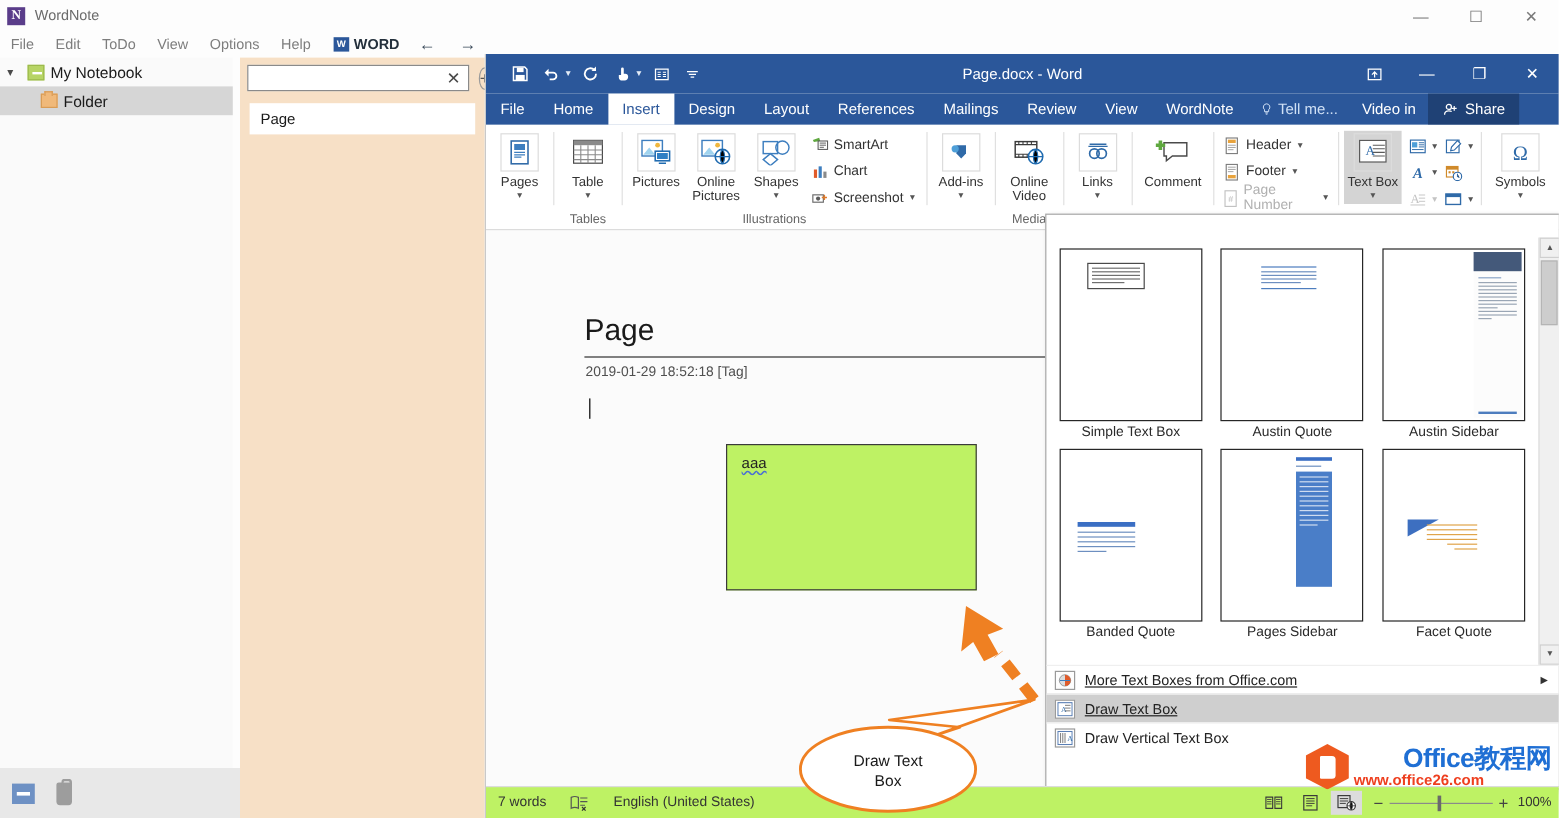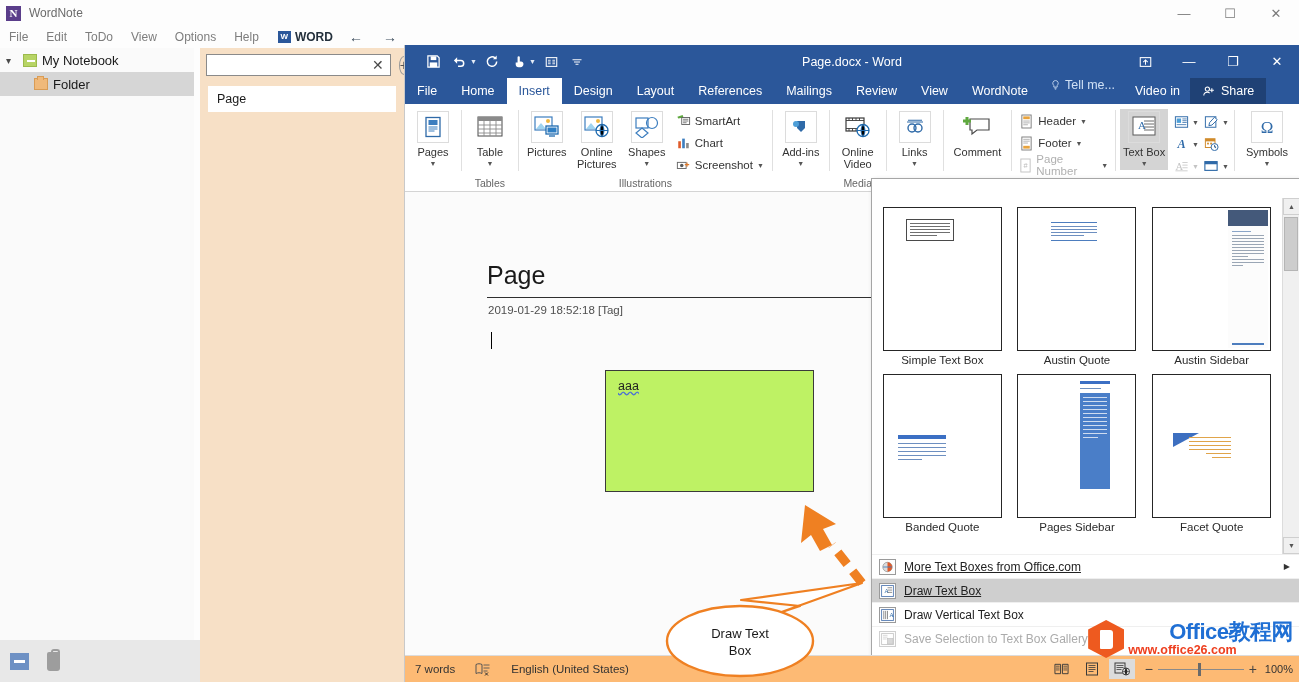--- a/index.html
+++ b/index.html
@@ -123,21 +123,21 @@
   #word-wctl{ position:absolute; right:0; top:0; display:flex; align-items:center; height:33px;}
   .word-wbtn{ width:44px;height:33px;display:flex;align-items:center;justify-content:center;color:#fff;font-size:13px;}
 
   #word-tabs{
     height:26px; background:#2b579a; display:flex; align-items:stretch; position:relative;
   }
   .wtab{
     padding:0 12px; display:flex; align-items:center; color:#ffffff; font-size:12.5px;
   }
   .wtab.active{ background:#ffffff; color:#2b579a; }
-  #tellme{ display:flex;align-items:flex-start;gap:4px;color:#cfe0f5;font-size:12.5px;padding:0 10px;}
+  #tellme{ display:flex;align-items:center;gap:4px;color:#cfe0f5;font-size:12.5px;padding:0 10px;}
   #signin{ color:#ffffff;font-size:12.5px;padding:0 10px;display:flex;align-items:center;}
   #share-btn{ background:#1f4175;color:#fff;font-size:12.5px;padding:0 12px;display:flex;align-items:center;gap:5px;}
 
   #ribbon{
     height:88px; background:#ffffff; border-bottom:1px solid #d4d4d4;
     display:flex; align-items:stretch; position:relative;
   }
   .rgroup{ display:flex; flex-direction:column; position:relative; padding:0 4px;}
   .rgroup-items{ flex:1; display:flex; align-items:flex-start; padding-top:5px; gap:2px;}
   .rgroup-label{
@@ -227,21 +227,21 @@
     font-size:12px; color:#222; border-top:1px solid #efefef; position:relative;
   }
   .gal-mi.sel{ background:#cfcfcf; }
   .gal-mi.dis{ color:#ababab; }
   .mi-icon{ width:17px;height:16px;border:1px solid #9a9a9a;background:#fdfdfd;display:flex;align-items:center;justify-content:center;}
   .mi-sub{ position:absolute; right:9px; font-size:8px; color:#333;}
   .ul{ text-decoration:underline; }
 
   
   #word-status{
-    position:absolute; left:0; bottom:0; right:0; height:27px; background:#fdba74;
+    position:absolute; left:0; bottom:0; right:0; height:27px; background:#bef264;
     border-top:1px solid #dcdcdc; display:flex; align-items:center;
     font-size:11.5px; color:#333;
   }
   .sb-item{ padding:0 10px; display:flex; align-items:center; gap:6px;}
   #sb-right{ position:absolute; right:6px; display:flex; align-items:center; gap:4px;}
   .viewbtn{ width:26px;height:20px;display:flex;align-items:center;justify-content:center;color:#3a3a3a;}
   .viewbtn.active{ background:#dcdcdc; }
   #zoom-slider{ display:flex; align-items:center; gap:5px; margin-left:6px;}
   #zs-track{ width:86px;height:1px;background:#8a8a8a;position:relative;}
   #zs-knob{ position:absolute; left:40px; top:-6px; width:3px; height:13px; background:#6a6a6a;}
@@ -874,30 +874,20 @@
       <div class="gal-mi">
         <span class="mi-icon">
           <svg width="13" height="12" viewBox="0 0 14 13">
               <rect x="0.6" y="0.6" width="12.8" height="11.8" fill="#fff" stroke="#5a7fb5" stroke-width="1"></rect>
               <path d="M3 2v9M5 2v9M7 2v9" stroke="#6a6a6a" stroke-width="0.8"></path>
               <text x="9" y="9" font-size="7" fill="#2f6aa8" font-family="Liberation Serif">A</text>
             </svg>
         </span>
         <span>Draw Vertical Text Box</span>
       </div>
-      <div class="gal-mi dis">
-        <span class="mi-icon" style="border-color:#cfcfcf">
-          <svg width="13" height="12" viewBox="0 0 14 13">
-              <rect x="0.6" y="0.6" width="12.8" height="11.8" fill="#fff" stroke="#cacaca" stroke-width="1"></rect>
-              <path d="M2 2.5h5M2 4.5h5M2 6.5h4" stroke="#cacaca" stroke-width="0.8"></path>
-              <rect x="7" y="6" width="6" height="6" fill="#d8d8d8" stroke="#c0c0c0" stroke-width="0.7"></rect>
-            </svg>
-        </span>
-        <span>Save Selection to Text Box Gallery</span>
-      </div>
     </div>
   </div>
 
   <div id="word-status">
     <div class="sb-item">7 words</div>
     <div class="sb-item">
       <svg width="16" height="14" viewBox="0 0 16 14">
           <path d="M1 2.5c2-1 4-1 6 0v9c-2-1-4-1-6 0z" fill="none" stroke="#555" stroke-width="1"></path>
           <path d="M8.5 3h6M8.5 6h6M8.5 9h4" stroke="#555" stroke-width="0.9"></path>
           <path d="M10 10.5l3 3M13 10.5l-3 3" stroke="#333" stroke-width="1"></path>

